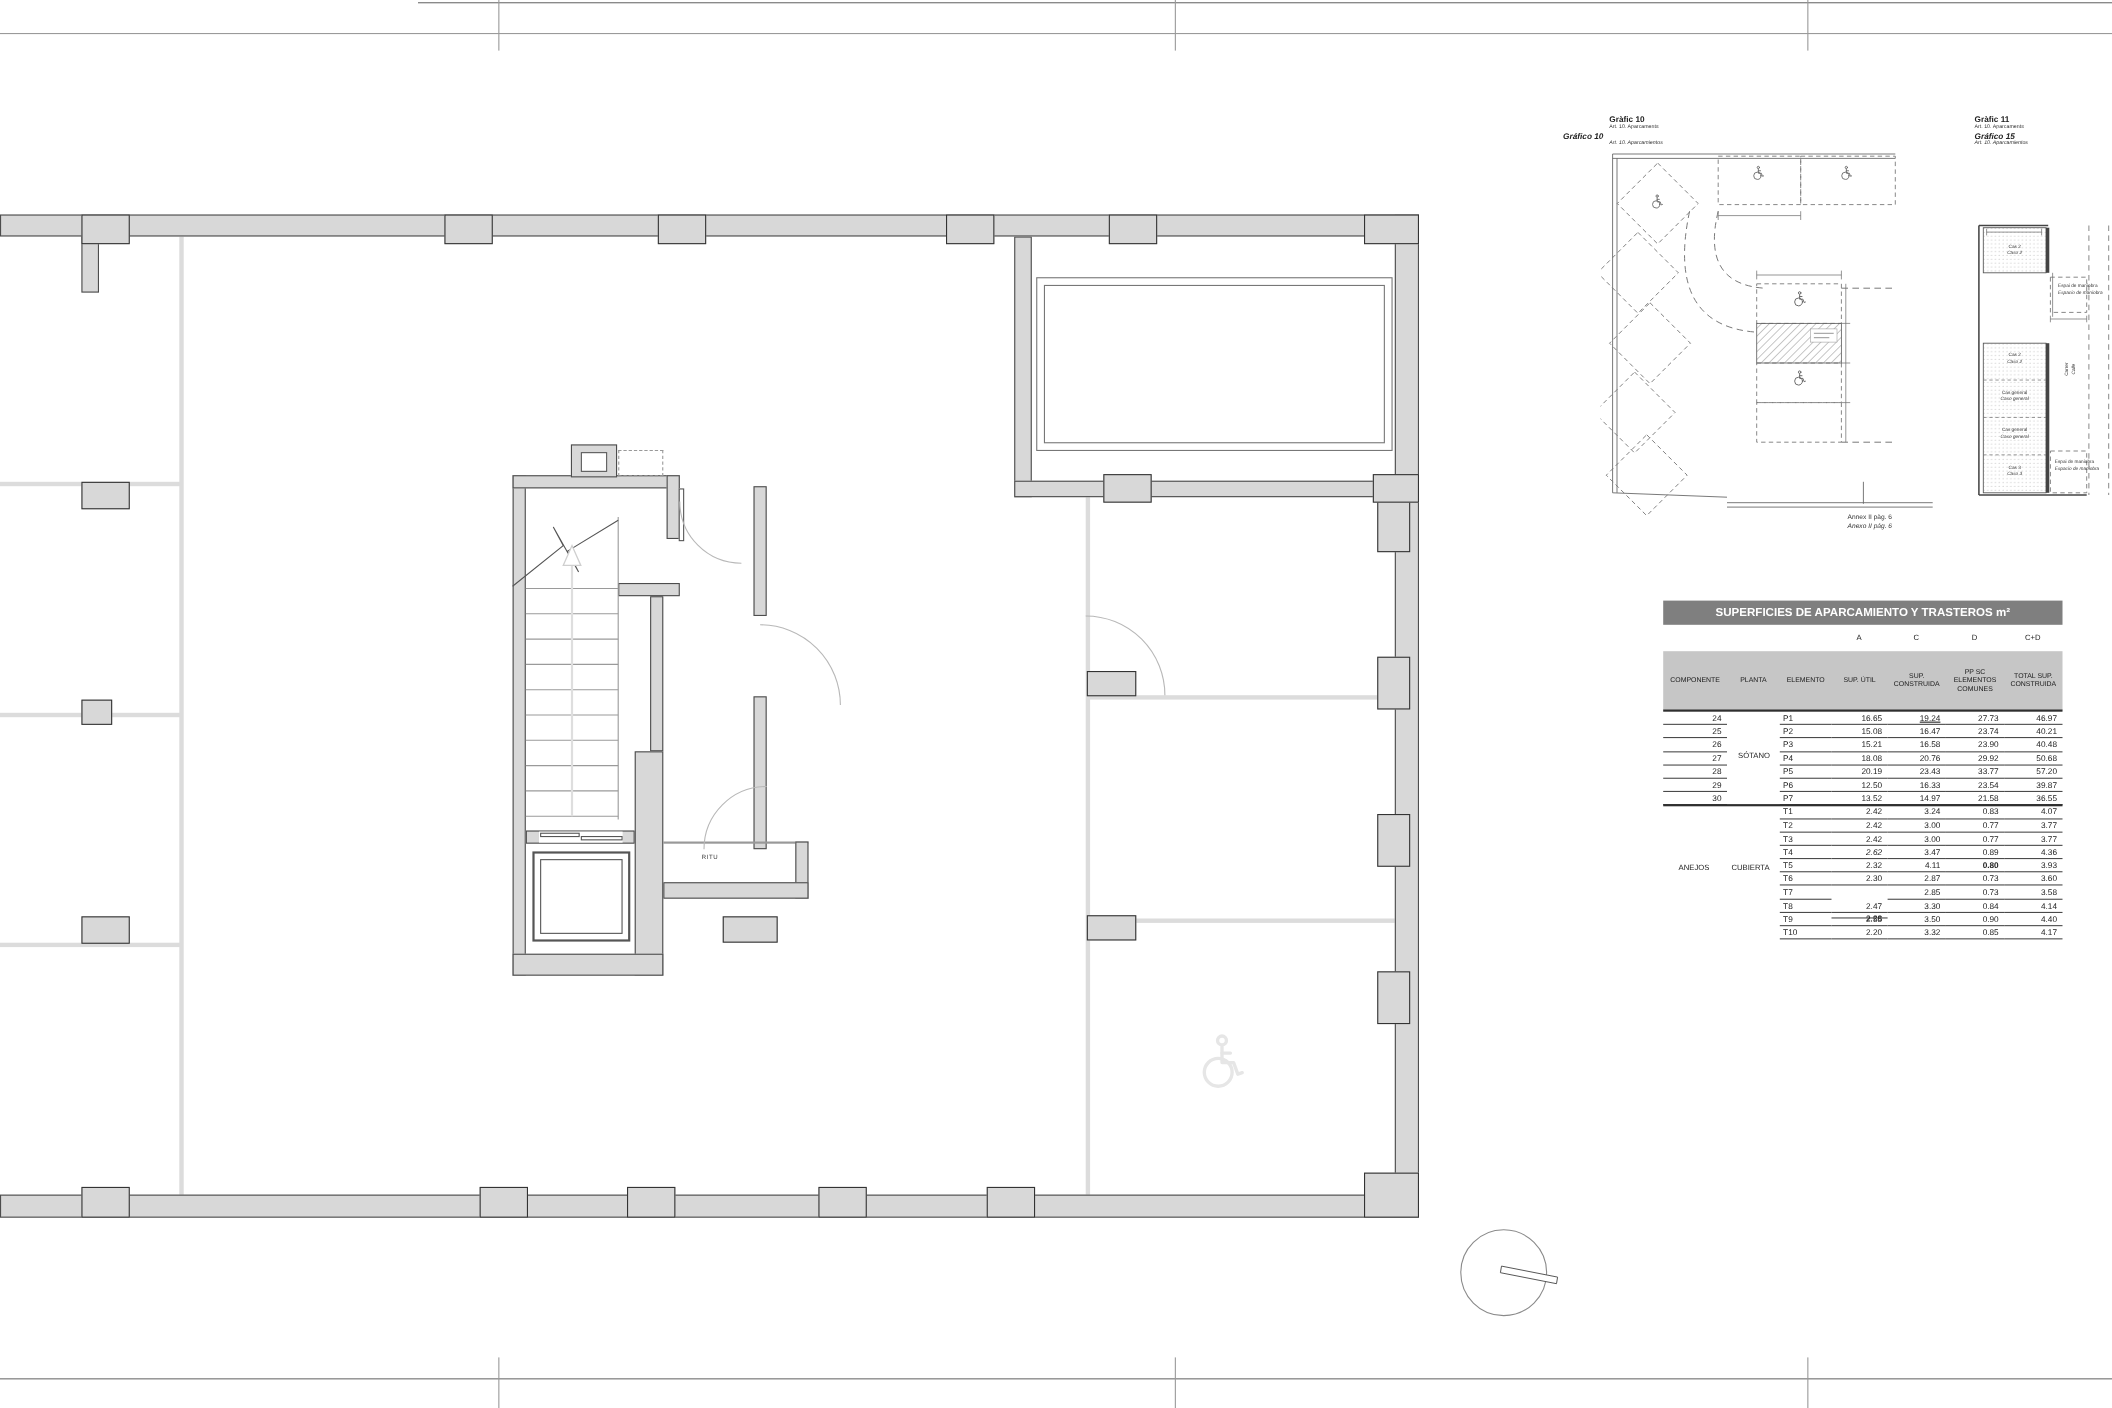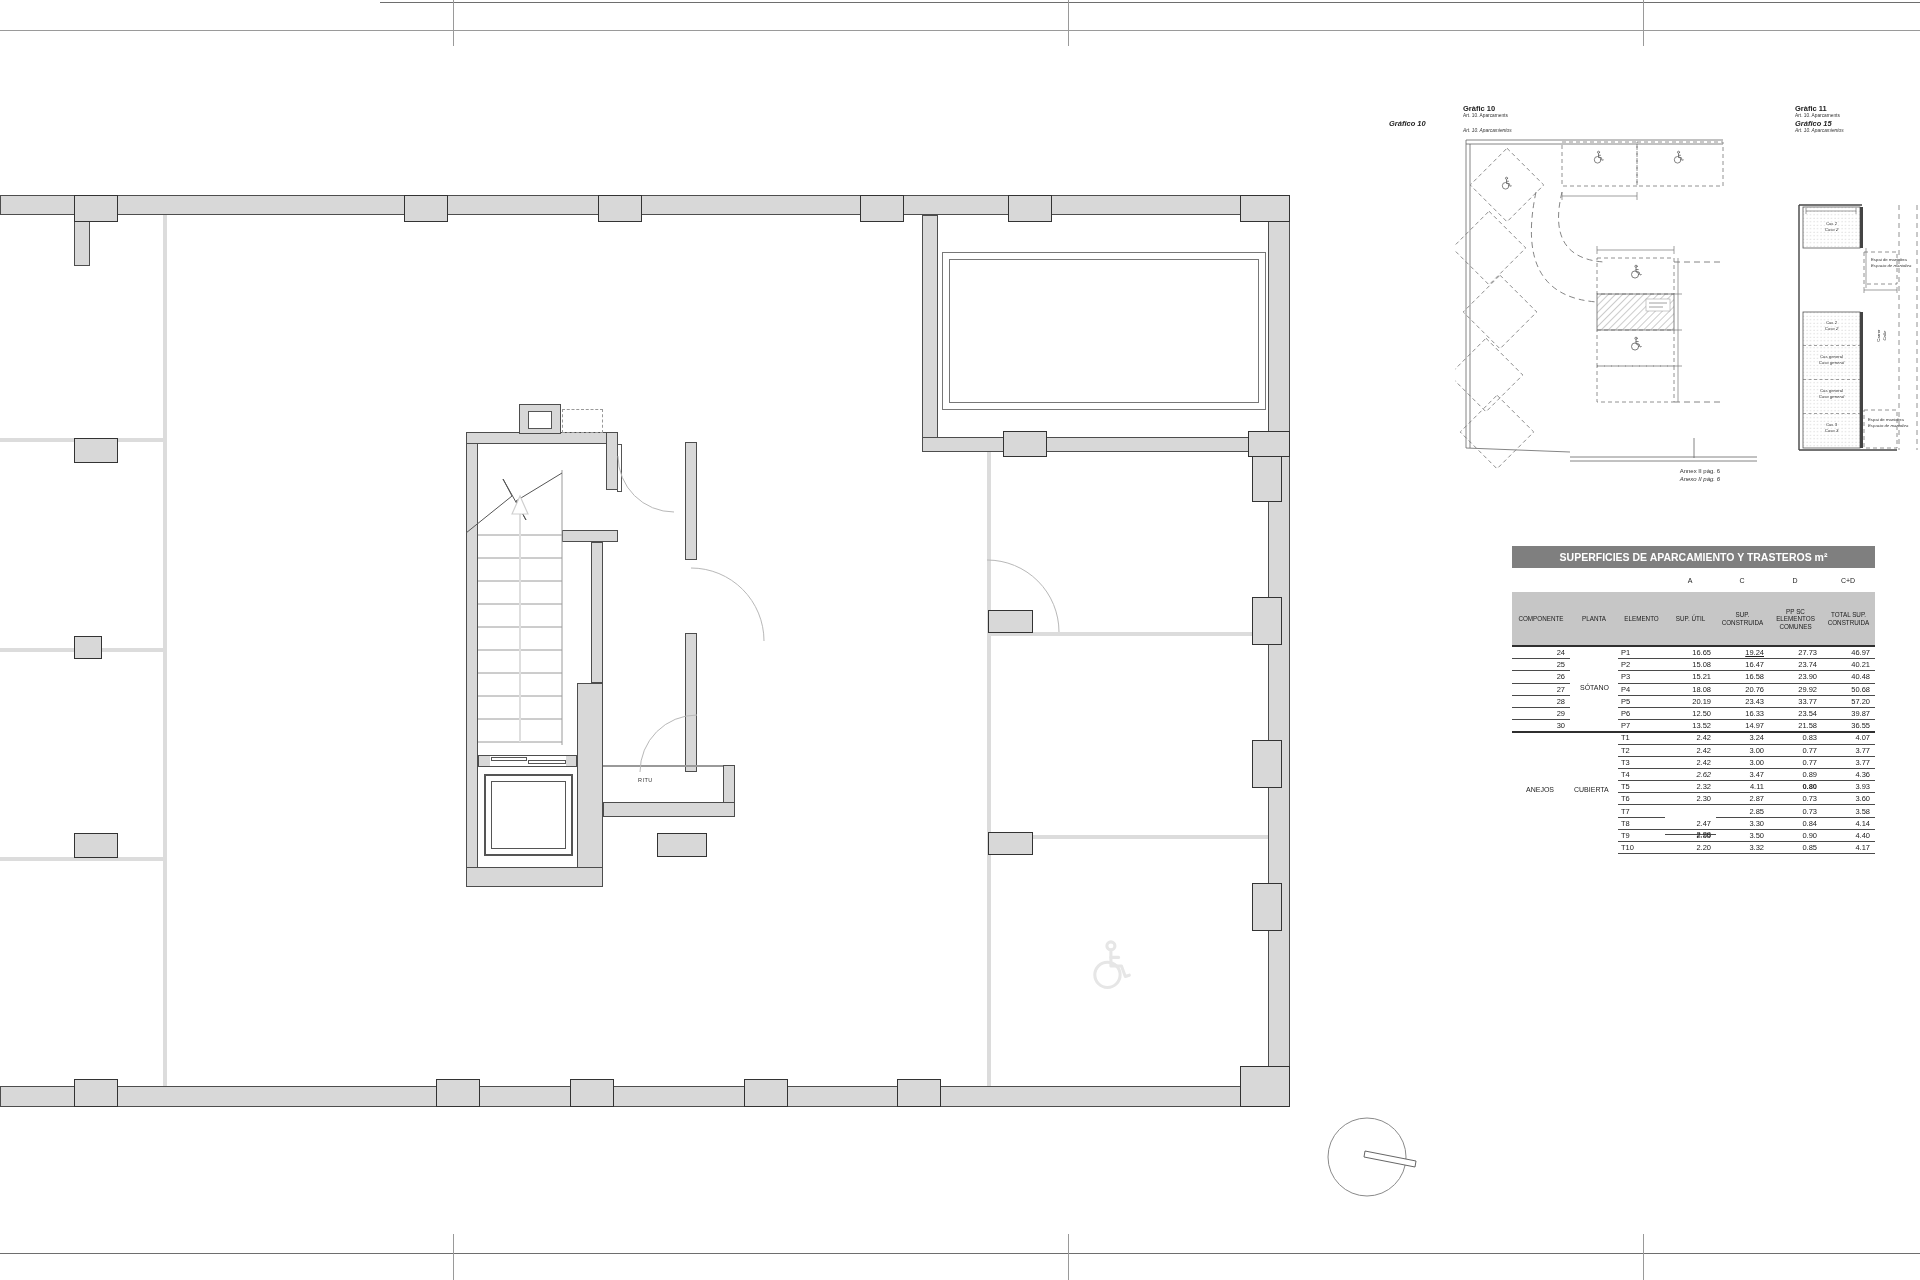--- a/index.html
+++ b/index.html
@@ -179,21 +179,21 @@
       <g>
         <circle cx="1367" cy="1157" r="39" fill="none" stroke="#8a8a8a" stroke-width="1"></circle>
         <polygon points="1365,1151 1416,1161 1415,1167 1364,1157" fill="#ffffff" stroke="#555" stroke-width="0.9"></polygon>
       </g>
     </svg>
   </div>
 
   <div>
     <div class="t gtitle" style="left:1463px;top:104px;">Gràfic 10</div>
     <div class="t gsub" style="left:1463px;top:113px;">Art. 10. Aparcaments</div>
-    <div class="t gtitle ital" style="left:1389px;top:119px;">Gráfico 10</div>
+    <div class="t gtitle ital" style="left:1421px;top:119px;">Gráfico 10</div>
     <div class="t gsub ital" style="left:1463px;top:128px;">Art. 10. Aparcamientos</div>
 
     <svg width="320" height="400" viewBox="1455 95 320 400" style="left:1455px;top:95px;">
       <g fill="none" stroke="#666" stroke-width="0.8">
         <line x1="1466" y1="140" x2="1723" y2="140"></line>
         <line x1="1466" y1="144" x2="1723" y2="144"></line>
         <line x1="1466" y1="140" x2="1466" y2="448"></line>
         <line x1="1470" y1="144" x2="1470" y2="448"></line>
         <line x1="1466" y1="448" x2="1570" y2="452"></line>
         <line x1="1570" y1="457" x2="1757" y2="457"></line>

